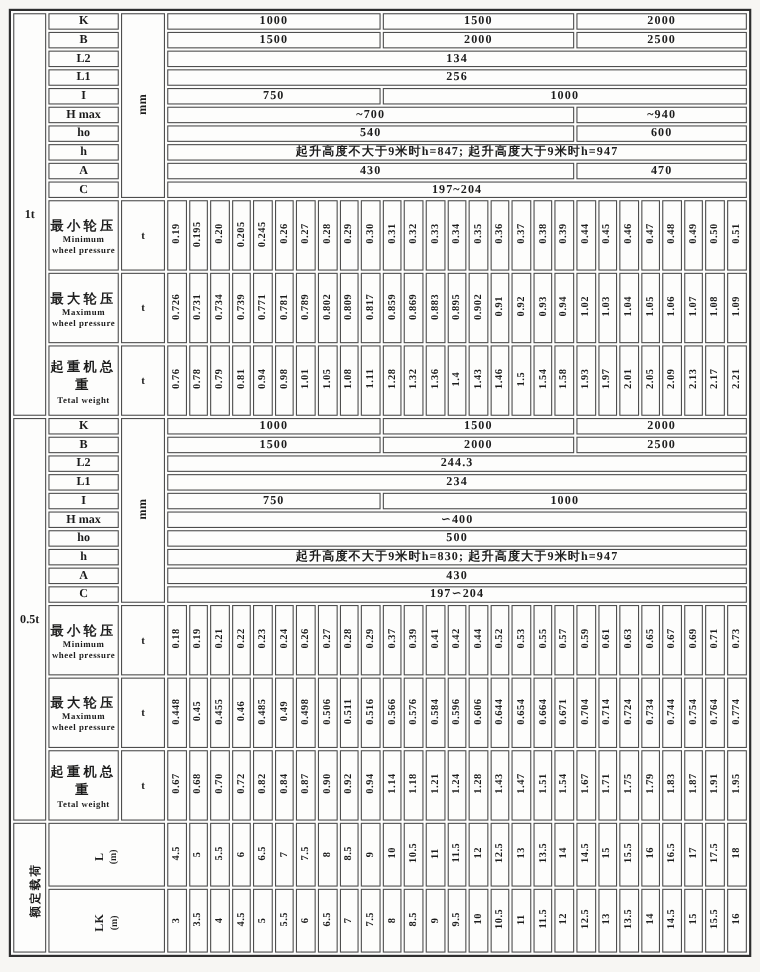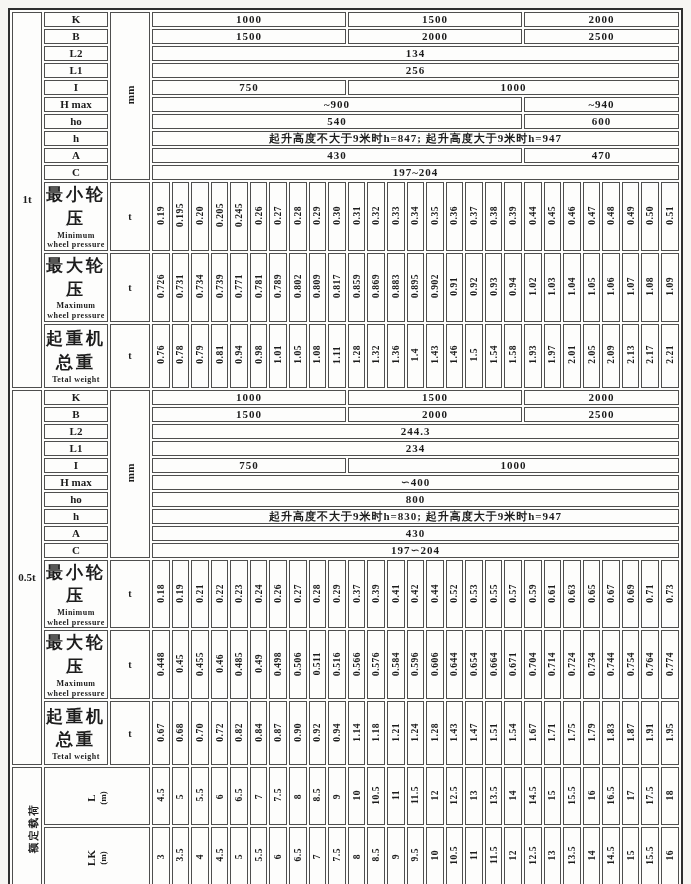--- a/index.html
+++ b/index.html
@@ -41,21 +41,21 @@
   .v{
     display:inline-block;
     writing-mode:vertical-rl;
     transform:rotate(180deg);
     white-space:nowrap;
     letter-spacing:0.5px;
     max-height:60px;
   }
   
   .stack{display:inline-flex;flex-direction:column;align-items:center;}
-  .zh{font-size:17px;letter-spacing:3px;line-height:1.4;}
+  .zh{font-size:12px;letter-spacing:3px;line-height:1.4;}
   .en{font-size:8px;line-height:1.2;letter-spacing:0.5px;font-family:Liberation Serif, serif;}
   
   .rot{
     display:inline-flex;
     transform:rotate(-90deg);
     white-space:nowrap;
     align-items:center;
   }
   .rstack{flex-direction:column;}
   .fl1{font-size:11px;line-height:1.2;}
@@ -123,21 +123,21 @@
           <td class="plabel"><span>L1</span></td>
           <td class="pval" colspan="27"><span>256</span></td>
         </tr>
         <tr class="param-row">
           <td class="plabel"><span>I</span></td>
           <td class="pval" colspan="10"><span>750</span></td>
           <td class="pval" colspan="17"><span>1000</span></td>
         </tr>
         <tr class="param-row">
           <td class="plabel"><span>H max</span></td>
-          <td class="pval" colspan="19"><span>~900</span></td>
+          <td class="pval" colspan="19"><span>~700</span></td>
           <td class="pval" colspan="8"><span>~940</span></td>
         </tr>
         <tr class="param-row">
           <td class="plabel"><span>ho</span></td>
           <td class="pval" colspan="19"><span>540</span></td>
           <td class="pval" colspan="8"><span>600</span></td>
         </tr>
         <tr class="param-row">
           <td class="plabel"><span>h</span></td>
           <td class="pval" colspan="27"><span>起升高度不大于9米时h=847; 起升高度大于9米时h=947</span></td>
@@ -279,21 +279,21 @@
           <td class="plabel"><span>I</span></td>
           <td class="pval" colspan="10"><span>750</span></td>
           <td class="pval" colspan="17"><span>1000</span></td>
         </tr>
         <tr class="param-row">
           <td class="plabel"><span>H max</span></td>
           <td class="pval" colspan="27"><span>∽400</span></td>
         </tr>
         <tr class="param-row">
           <td class="plabel"><span>ho</span></td>
-          <td class="pval" colspan="27"><span>800</span></td>
+          <td class="pval" colspan="27"><span>500</span></td>
         </tr>
         <tr class="param-row">
           <td class="plabel"><span>h</span></td>
           <td class="pval" colspan="27"><span>起升高度不大于9米时h=830; 起升高度大于9米时h=947</span></td>
         </tr>
         <tr class="param-row">
           <td class="plabel"><span>A</span></td>
           <td class="pval" colspan="27"><span>430</span></td>
         </tr>
         <tr class="param-row">

